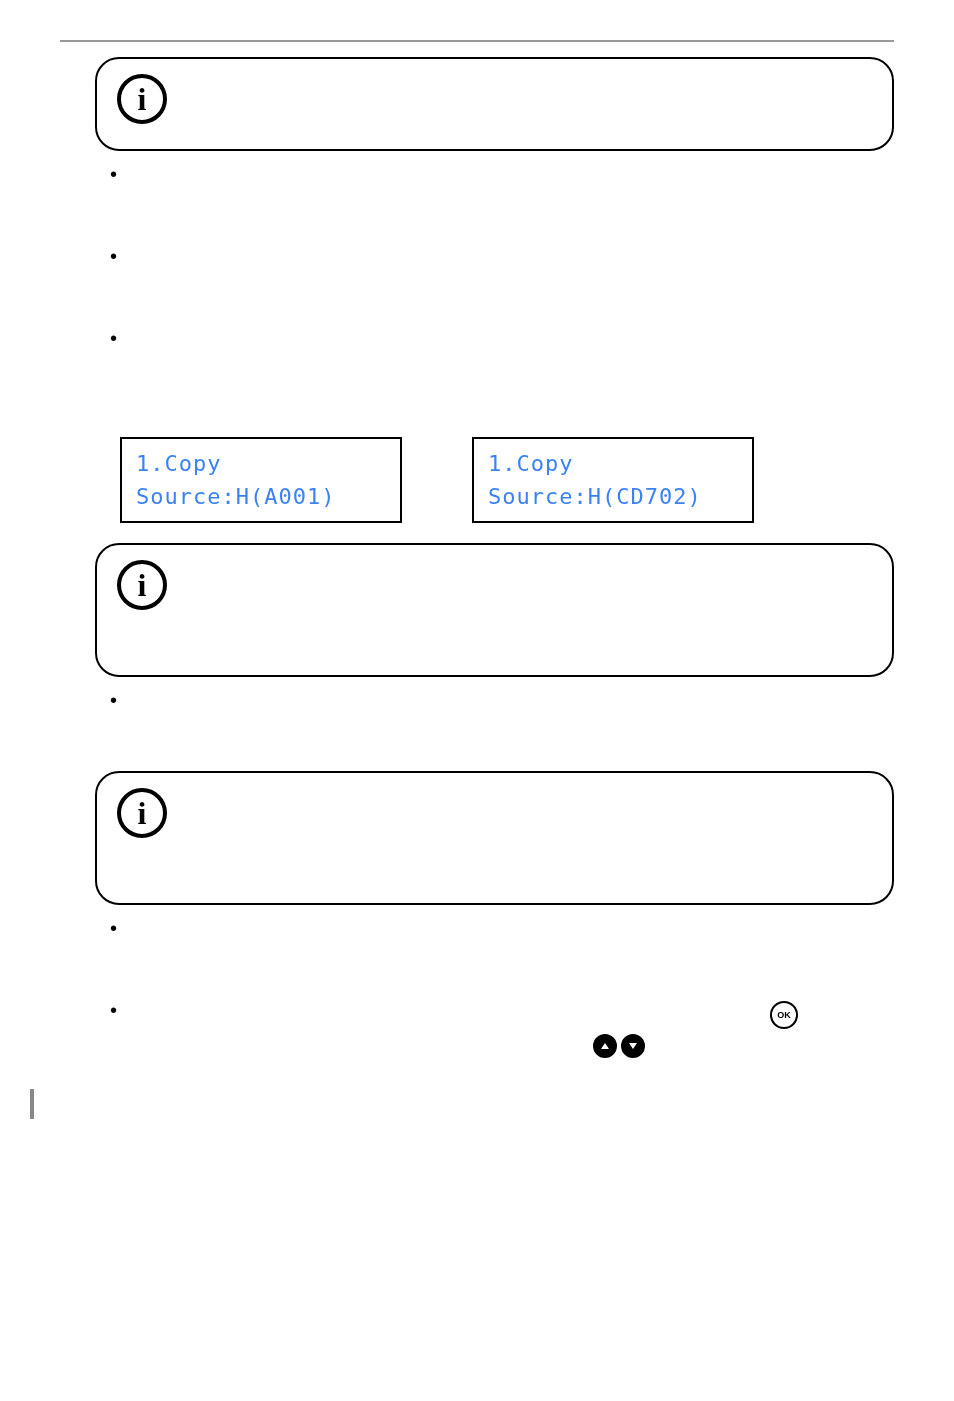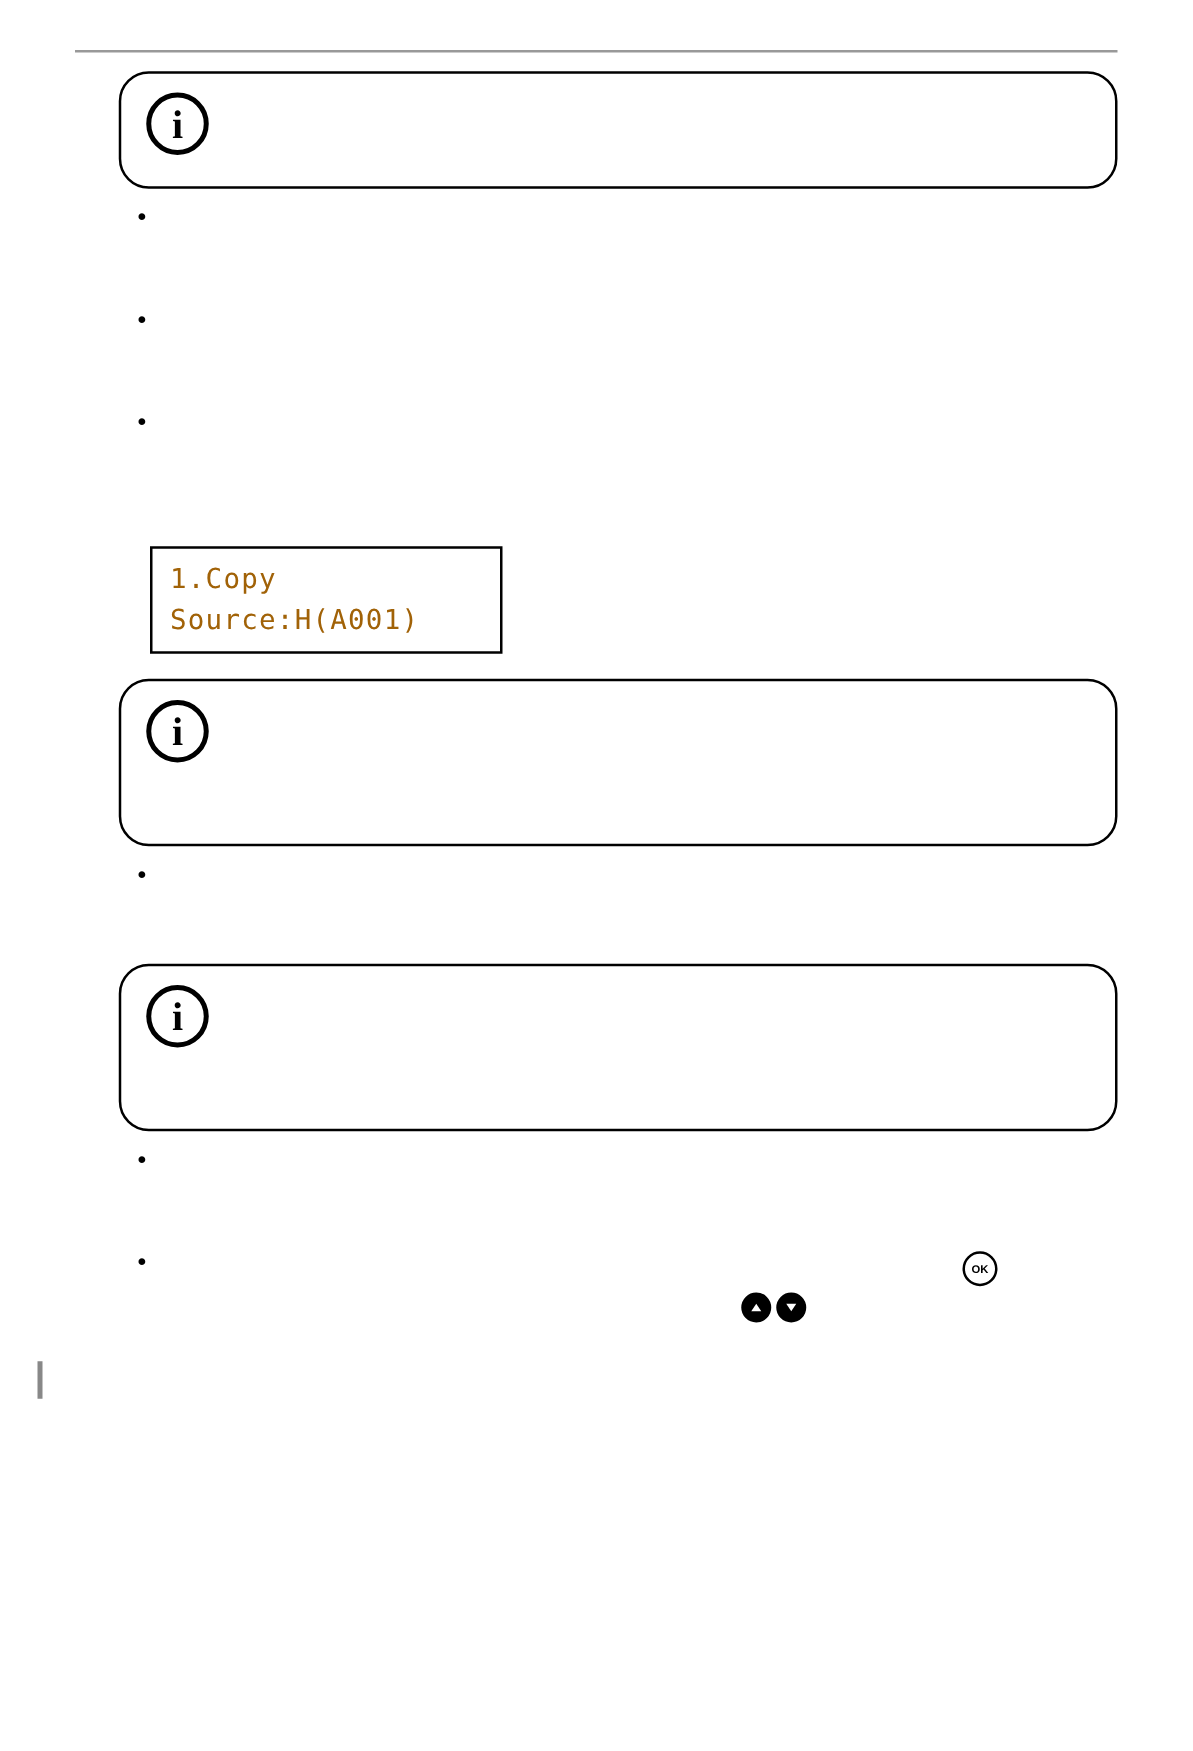--- a/index.html
+++ b/index.html
@@ -67,21 +67,21 @@
     }
     .lcd-screen {
       border: 2px solid #000;
       padding: 8px 14px;
       width: 250px;
       font-family: monospace;
       font-size: 22px;
       line-height: 1.5;
       white-space: pre;
       letter-spacing: 1px;
-      color: #a16207;
+      color: #3b82f6;
     }
     .arrow-btn {
       display: inline-flex;
       width: 20px;
       height: 20px;
       border: 2px solid #000;
       border-radius: 50%;
       align-items: center;
       justify-content: center;
       vertical-align: middle;
@@ -147,20 +147,22 @@
 
 <ul class="bullet-list">
   <li></li>
   <li></li>
   <li></li>
 </ul>
 
 <div class="lcd-row">
   <div class="lcd-screen"><span>1.Copy</span>
 <span>Source:H(A001)</span></div>
+  <div class="lcd-screen"><span>1.Copy</span>
+<span>Source:H(CD702)</span></div>
 </div>
 
 <div class="info-box tall">
   <span class="info-icon"></span>
 </div>
 
 <ul class="bullet-list">
   <li></li>
 </ul>
 

